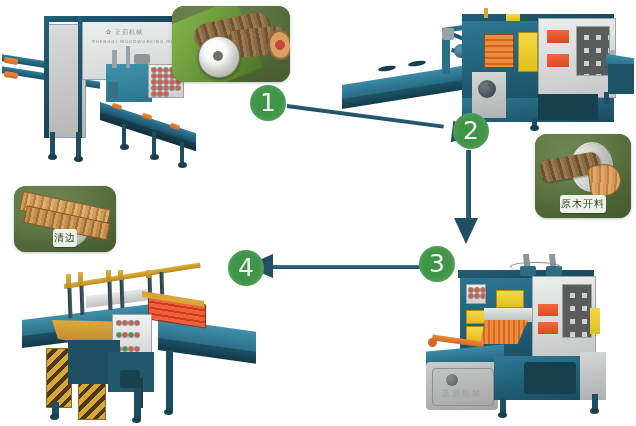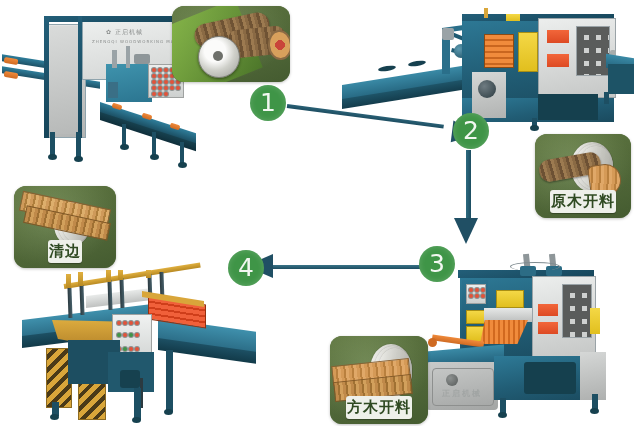--- a/index.html
+++ b/index.html
@@ -70,21 +70,21 @@
   }
   .inset .bg{position:absolute;inset:0;
     background:
       radial-gradient(ellipse at 38% 34%, rgba(255,255,255,.10), rgba(0,0,0,.12) 70%),
       linear-gradient(160deg,#6b8549 0%,#5d7741 55%,#4e6837 100%);
   }
   .inset .cap{
     position:absolute;left:50%;transform:translateX(-50%);
     bottom:5px;background:#eef0ea;color:#2f4a22;
     font-family:"DejaVu Sans","Liberation Sans",sans-serif;
-    font-size:15px;font-weight:700;letter-spacing:1px;
+    font-size:10px;font-weight:400;letter-spacing:1px;
     padding:2px 1px;border-radius:3px;white-space:nowrap;
     box-shadow:0 1px 1px rgba(0,0,0,.3);
   }
   
   .blades{position:absolute;}
   .blade{position:absolute;border-radius:50%/48%;
     background:linear-gradient(100deg,#f2f2ee 0%,#cfcfc9 45%,#a9a9a3 100%);
     box-shadow:0 0 1px rgba(0,0,0,.4);}
 
   
@@ -456,51 +456,36 @@
     </div>
     <div class="px" style="left:4px;top:22px;width:62px;height:22px;border-radius:10px;
          background:repeating-linear-gradient(84deg,#8a6a44 0 3px,#6d5134 3px 6px,#9c7a50 6px 9px);
          transform:rotate(-10deg);box-shadow:0 1px 2px rgba(0,0,0,.4);"></div>
     <div class="px" style="left:54px;top:30px;width:30px;height:30px;border-radius:6px 16px 16px 6px;
          background:repeating-linear-gradient(100deg,#d59a57 0 3px,#b9803e 3px 5px,#e0a868 5px 8px);
          transform:rotate(-8deg);border:1px solid #8a6030;"></div>
     <div class="cap">原木开料</div>
   </div>
 
-  <div class="inset" id="insC" style="left:14px;top:186px;width:102px;height:82px;">
+  <div class="inset" id="insC" style="left:14px;top:186px;width:102px;height:66px;">
     <div class="bg"></div>
     <div class="blades" style="left:40px;top:16px;width:42px;height:46px;">
       <div class="blade" style="left:0;top:0;width:36px;height:44px;"></div>
       <div class="blade" style="left:4px;top:2px;width:32px;height:40px;opacity:.9;"></div>
       <div class="blade" style="left:8px;top:4px;width:28px;height:36px;opacity:.85;"></div>
     </div>
     <div class="px" style="left:6px;top:14px;width:88px;height:18px;
          background:repeating-linear-gradient(90deg,#cf9a5a 0 3px,#ae7e3c 3px 5px,#ddae6c 5px 8px);
          transform:rotate(12deg);border:1px solid #8a6030;"></div>
     <div class="px" style="left:10px;top:28px;width:84px;height:16px;
          background:repeating-linear-gradient(90deg,#c08a4a 0 3px,#9f7033 3px 5px,#d2a05c 5px 8px);
          transform:rotate(12deg);border:1px solid #7f5726;"></div>
     <div class="cap">清边</div>
   </div>
 
-  <div class="inset" id="insD" style="left:330px;top:336px;width:98px;height:88px;">
-    <div class="bg"></div>
-    <div class="blades" style="left:40px;top:8px;width:46px;height:58px;">
-      <div class="blade" style="left:0;top:0;width:42px;height:54px;"></div>
-      <div class="blade" style="left:4px;top:2px;width:38px;height:50px;opacity:.9;"></div>
-      <div class="blade" style="left:8px;top:4px;width:34px;height:46px;opacity:.85;"></div>
-    </div>
-    <div class="px" style="left:2px;top:26px;width:76px;height:18px;
-         background:repeating-linear-gradient(90deg,#d59a57 0 3px,#b9803e 3px 5px,#e0a868 5px 8px);
-         transform:rotate(-6deg);border:1px solid #8a6030;"></div>
-    <div class="px" style="left:4px;top:42px;width:76px;height:18px;
-         background:repeating-linear-gradient(90deg,#c08a4a 0 3px,#a07133 3px 5px,#d2a05c 5px 8px);
-         transform:rotate(-6deg);border:1px solid #7f5726;"></div>
-    <div class="cap">方木开料</div>
-  </div>
 
   <div class="arrowline" id="arr12"></div>
   <div class="arrowhead" id="arr12h"></div>
   <div class="arrowline" id="arr23"></div>
   <div class="arrowhead" id="arr23h"></div>
   <div class="arrowline" id="arr34"></div>
   <div class="arrowhead" id="arr34h"></div>
 
   <div class="step" id="step1">1</div>
   <div class="step" id="step2">2</div>

